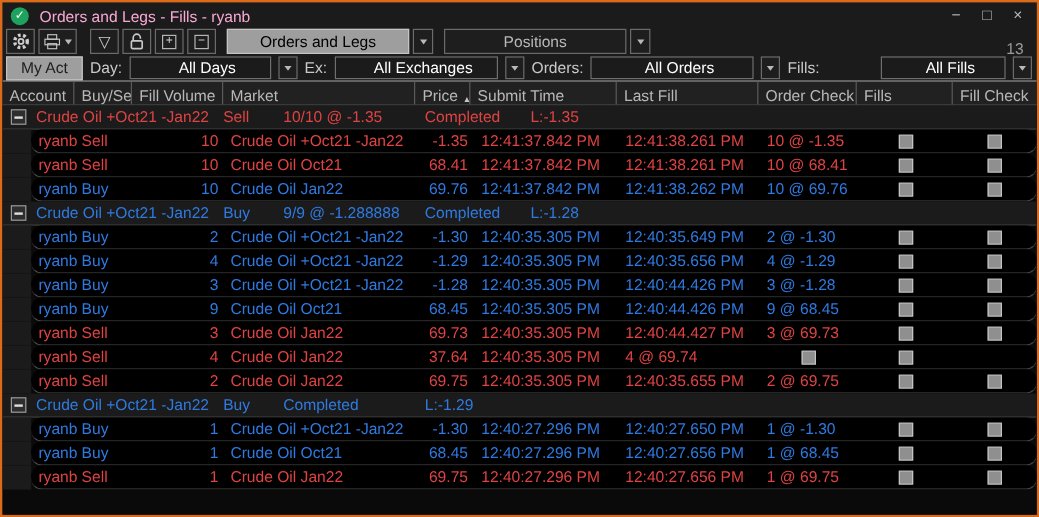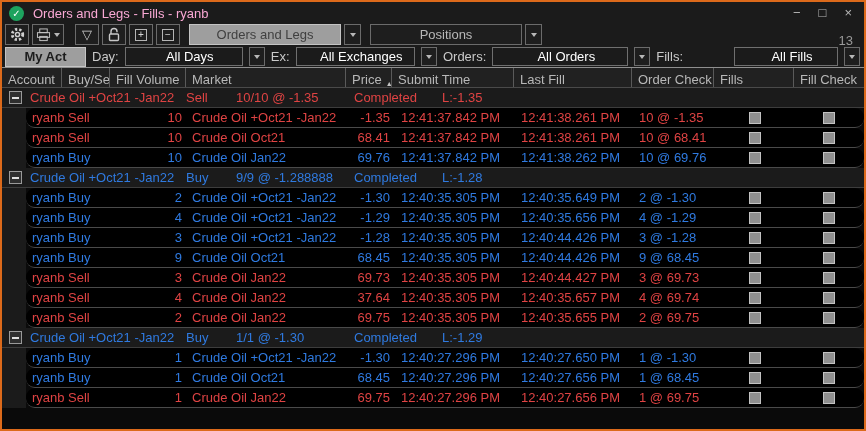--- a/index.html
+++ b/index.html
@@ -25,30 +25,30 @@
   .tb-btn { height:21px; min-width:24px; background:#1e1e1e; border:1px solid #6b6b6b;
             color:#cfcfcf; display:flex; align-items:center; justify-content:center;
             font-size:13px; gap:3px; padding:0 3px; }
   .tb-gap { width:5px; }
   .mini-arrow { width:0; height:0; border-left:3px solid transparent; border-right:3px solid transparent;
                 border-top:4px solid #b8b8b8; }
   .sq-glyph { width:12px; height:12px; border:1px solid #b5b5b5; font-size:10px; line-height:10px;
               text-align:center; color:#d5d5d5; }
   .toggle { height:21px; width:152px; display:flex; align-items:center; justify-content:center;
             font-size:13px; margin-left:6px; }
-  .toggle.active { background:#9e9e9e; color:#404040; border:1px solid #c4c4c4; }
+  .toggle.active { background:#9e9e9e; color:#000000; border:1px solid #c4c4c4; }
   .toggle.inactive { background:#1e1e1e; color:#b8b8b8; border:1px solid #6b6b6b; }
   .drop-btn { width:17px; height:21px; background:#1e1e1e; border:1px solid #6b6b6b;
               display:flex; align-items:center; justify-content:center; }
   .count-badge { position:absolute; right:11px; top:31px; color:#9a9a9a; font-size:13px; }
   
   .filterbar { height:21px; display:flex; align-items:center; padding:0 4px 0 3px; gap:6px;
                font-size:13px; color:#c9c9c9; white-space:nowrap; }
-  .filter-toggle { width:81px; height:20px; background:#9e9e9e; color:#1d1d1d; border:1px solid #c4c4c4;
-                   display:flex; align-items:center; justify-content:center; font-size:13px;font-weight:bold; }
+  .filter-toggle { width:64px; height:20px; background:#9e9e9e; color:#1d1d1d; border:1px solid #c4c4c4;
+                   display:flex; align-items:center; justify-content:center; font-size:13px; }
   .combo { height:19px; background:#1b1b1b; border:1px solid #6f6f6f; color:#ffffff;
            display:flex; align-items:center; justify-content:center; font-size:13px; overflow:hidden;padding-left:12px; }
   .combo.days { width:118px; } .combo.ex { flex:1; } .combo.orders { width:136px; } .combo.fills { width:104px;margin-left:45px; }
   .drop-btn.small { height:19px; width:16px; }
   
   .table-header { height:21px; display:grid;
       grid-template-columns:60px 48px 76px 160px 46px 122px 118px 82px 80px 1fr;
       background:#212121; border-top:1px solid #8f8f8f; border-bottom:1px solid #4a4a4a;
       color:#b8b8b8; font-size:13px; }
   .th { display:flex; align-items:flex-end; padding-left:6px; border-right:1px solid #5a5a5a;
@@ -370,21 +370,20 @@
     </div>
     <div class="row-outer">
       <div class="row-gutter"></div>
       <div class="row-grid sell">
         <div class="cell c-account">ryanb</div>
         <div class="cell c-side">Sell</div>
         <div class="cell c-vol">4</div>
         <div class="cell c-market">Crude Oil Jan22</div>
         <div class="cell c-price">37.64</div>
         <div class="cell c-submit">12:40:35.305 PM</div>
-        <div class="cell c-lastfill">12:40:35.657 PM</div>
         <div class="cell c-fills">4 @ 69.74</div>
         <div class="cell c-check">
           <div class="checkbox"></div>
         </div>
         <div class="cell c-check">
           <div class="checkbox"></div>
         </div>
       </div>
     </div>
     <div class="row-outer">
@@ -407,21 +406,20 @@
       </div>
     </div>
     <div class="group-header buy">
       <div>
         <div class="expand-box">
           <div class="expand-minus"></div>
         </div>
       </div>
       <div class="gh-cell">Crude Oil +Oct21 -Jan22</div>
       <div class="gh-cell">Buy</div>
-      <div class="gh-cell">1/1 @ -1.30</div>
       <div class="gh-cell">Completed</div>
       <div class="gh-cell">L:-1.29</div>
     </div>
     <div class="row-outer">
       <div class="row-gutter"></div>
       <div class="row-grid buy">
         <div class="cell c-account">ryanb</div>
         <div class="cell c-side">Buy</div>
         <div class="cell c-vol">1</div>
         <div class="cell c-market">Crude Oil +Oct21 -Jan22</div>

